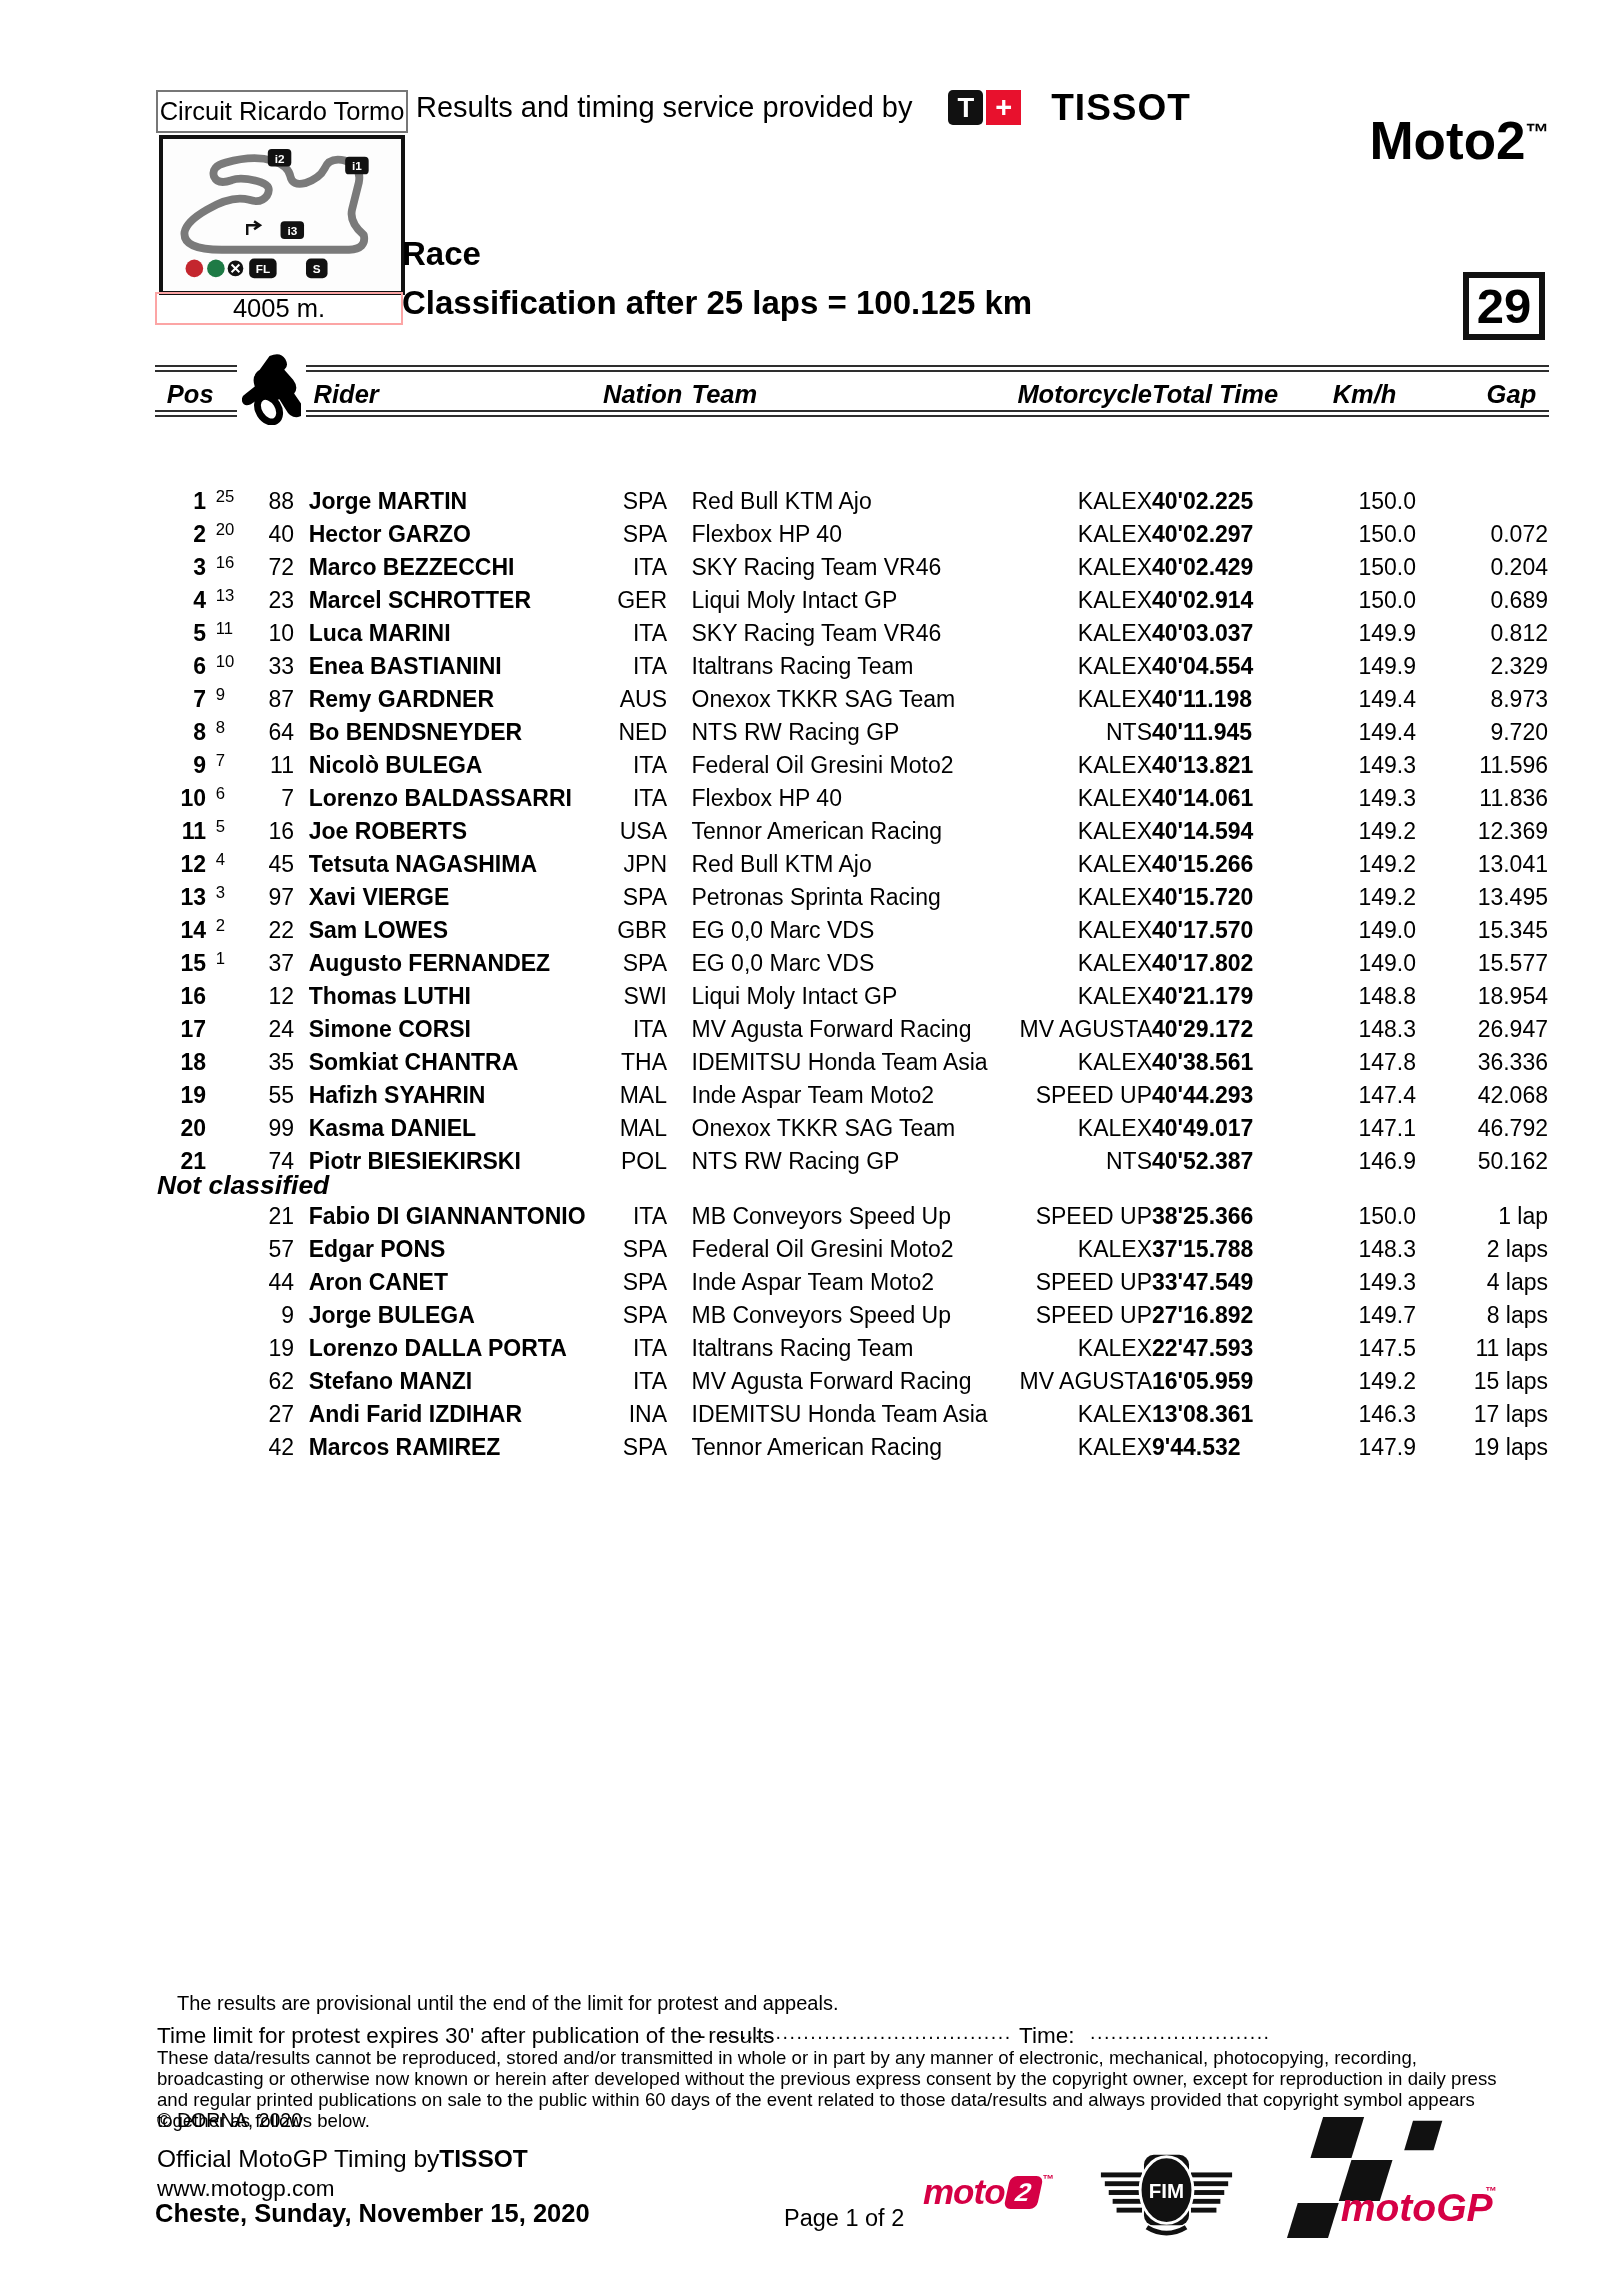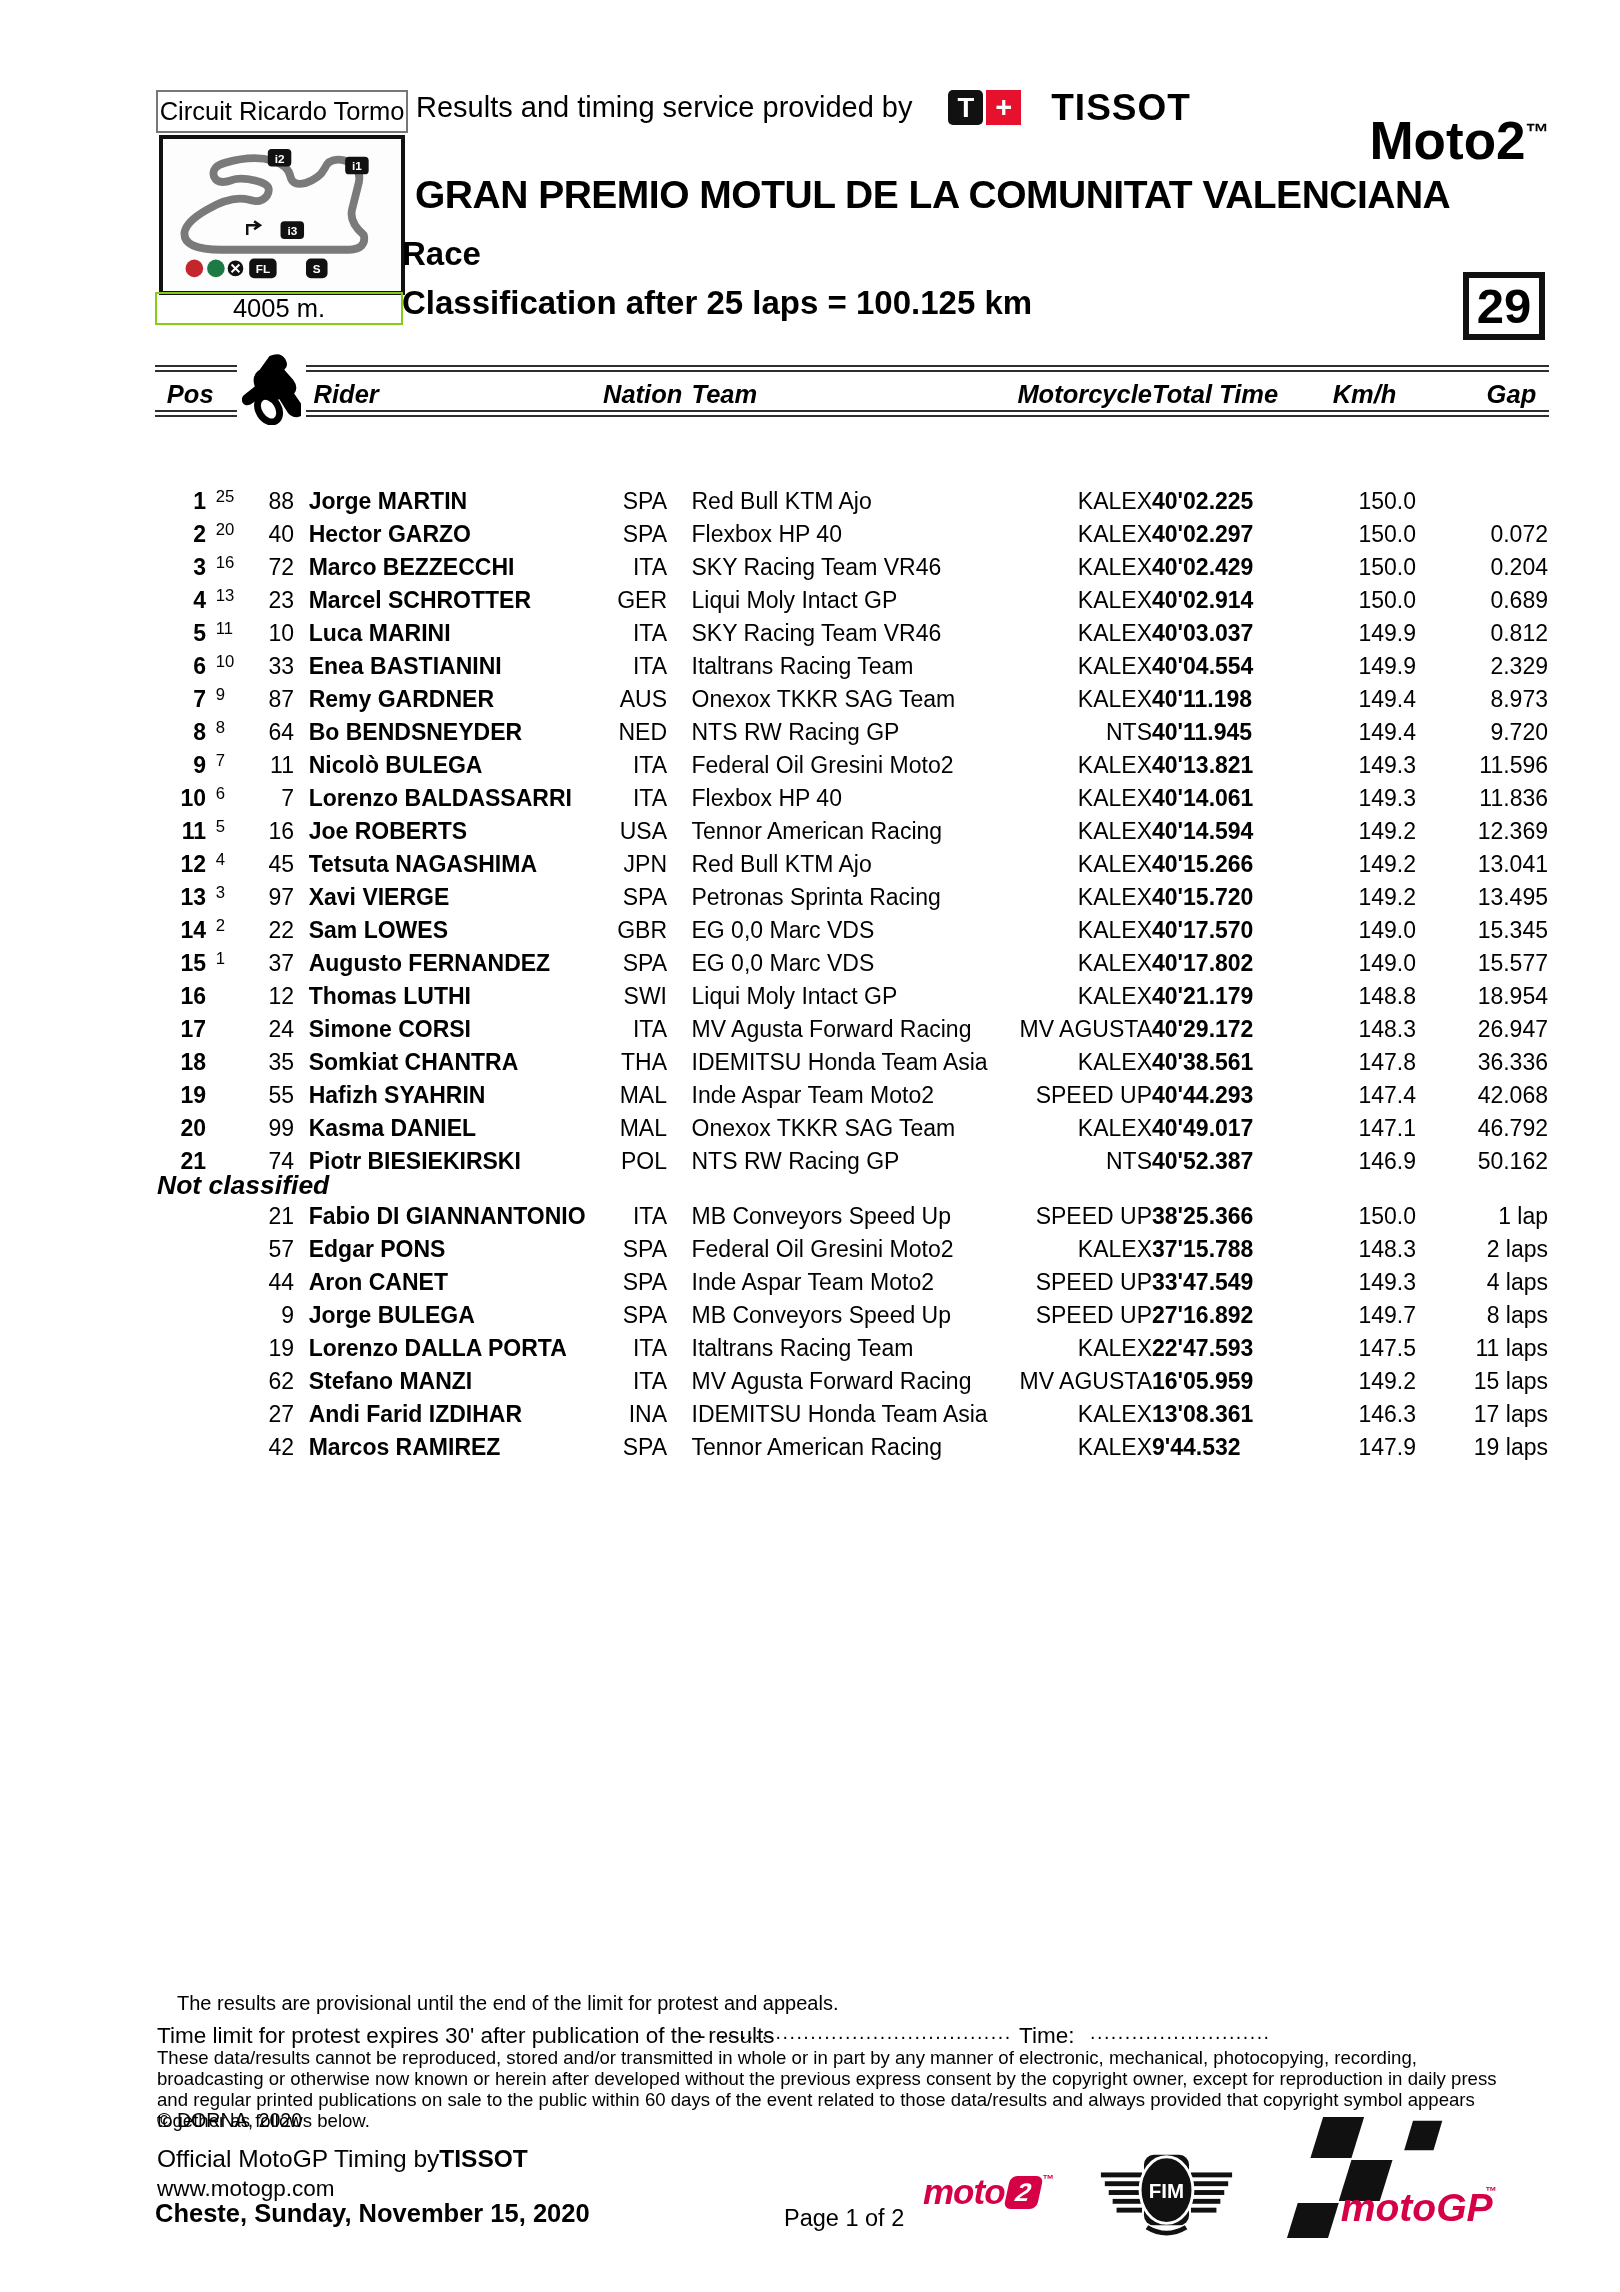--- a/index.html
+++ b/index.html
@@ -4,21 +4,21 @@
 <style>
   html,body{margin:0;padding:0;background:#e8e8e8;}
   .page{position:relative;width:1620px;height:2293px;background:#ffffff;
         font-family:"Liberation Sans",sans-serif;color:#000;overflow:hidden;}
   .abs{position:absolute;}
 
   
   .circuit-label{left:156px;top:90px;width:248px;height:39px;border:2px solid #777;
     font-size:25.5px;display:flex;align-items:center;justify-content:center;background:#fff;}
   .track-box{left:159px;top:135px;width:238px;height:152px;border:4.9px solid #111;background:#fdfdfd;}
-  .length-box{left:155px;top:292px;width:244px;height:29px;border:2px solid #84cc16;
+  .length-box{left:155px;top:292px;width:244px;height:29px;border:2px solid #fca5a5;
     font-size:25.5px;display:flex;align-items:center;justify-content:center;}
   .service-line{left:416px;top:86px;height:43px;display:flex;align-items:center;font-size:29px;gap:30px;}
   .tissot-logo{display:inline-flex;align-items:center;gap:2.9px;margin-left:5.9px;}
   .t-black{width:35px;height:35px;background:#111;color:#fff;font-weight:bold;font-size:27.4px;
     display:inline-flex;align-items:center;justify-content:center;border-radius:4.9px;}
   .t-red{width:35px;height:35px;background:#e8112d;color:#fff;font-weight:bold;font-size:29px;
     display:inline-flex;align-items:center;justify-content:center;}
   .tissot-word{font-weight:bold;font-size:37px;letter-spacing:1px;}
   .class-title{left:1294px;top:110px;width:255px;text-align:right;font-size:53px;font-weight:bold;}
   .class-title sup{font-size:23.5px;}
@@ -114,21 +114,20 @@
     <span>Results and timing service provided by</span>
     <span class="tissot-logo">
       <span class="t-black">T</span>
       <span class="t-red">+</span>
     </span>
     <span class="tissot-word">TISSOT</span>
   </div>
 
   <div class="abs class-title"><span>Moto2</span><sup>™</sup></div>
 
-  <div class="abs event-title">GRAN PREMIO MOTUL DE LA COMUNITAT VALENCIANA</div>
   <div class="abs session-title">Race</div>
   <div class="abs classification-line">Classification after 25 laps = 100.125 km</div>
   <div class="abs page-box">29</div>
 
   <div class="abs hline" style="top:365px"></div>
   <div class="abs hline" style="top:370px"></div>
   <div class="abs hline" style="top:410px"></div>
   <div class="abs hline" style="top:415px"></div>
 
   <div class="abs thead">

